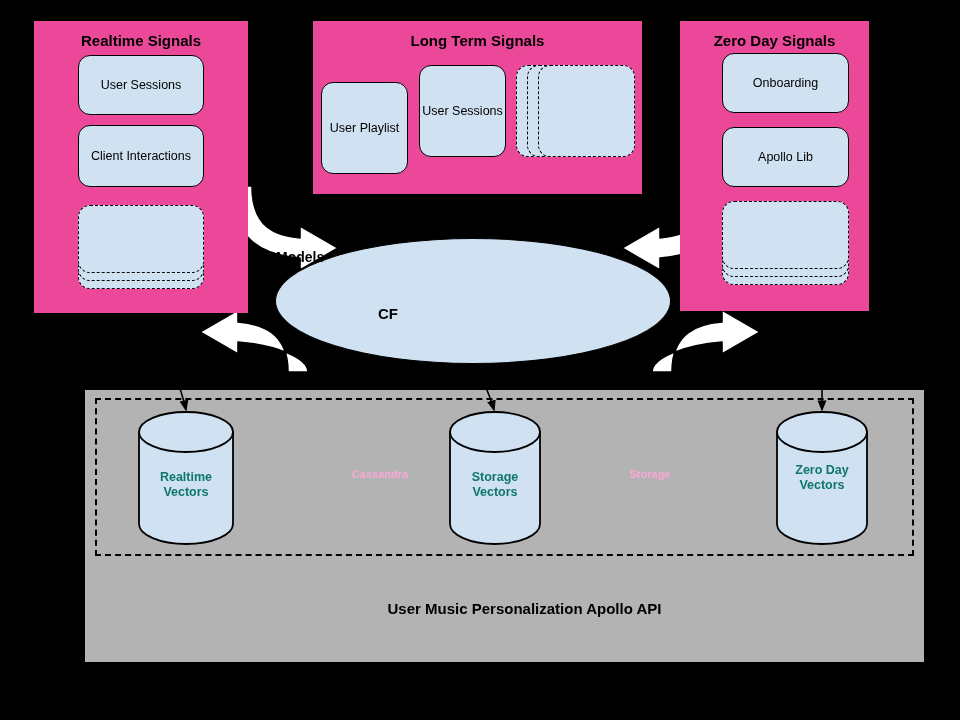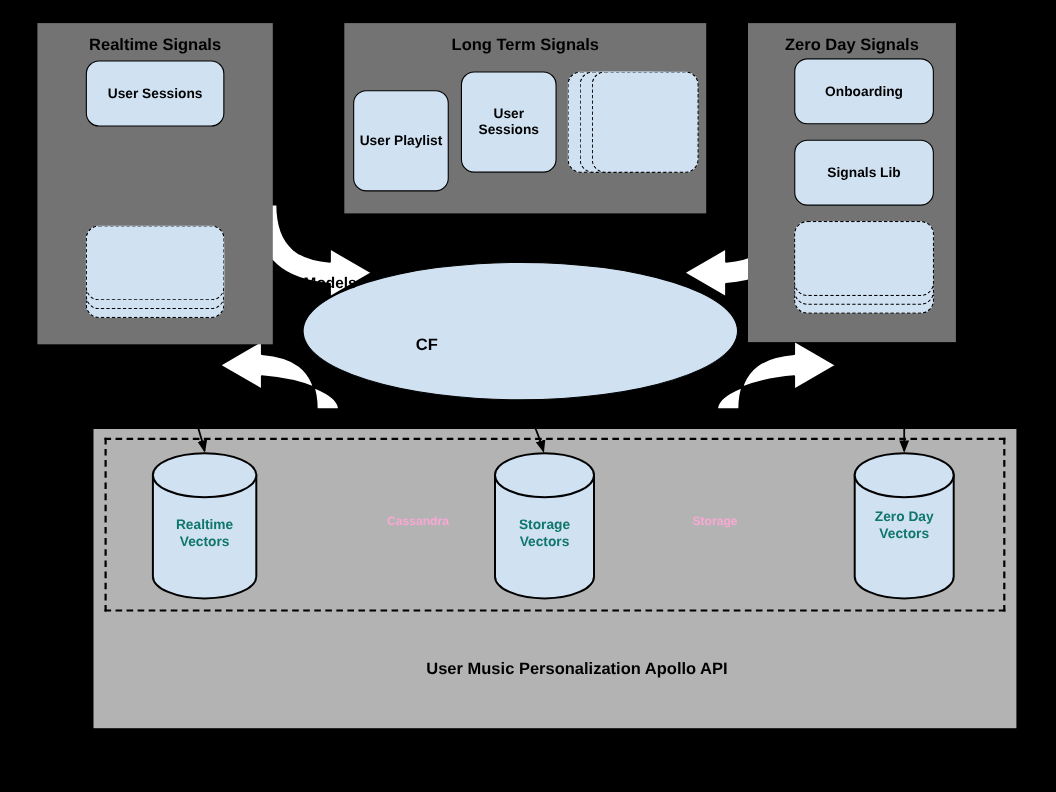--- a/index.html
+++ b/index.html
@@ -19,21 +19,21 @@
   #svg-layer {
     position: absolute;
     left: 0;
     top: 0;
     width: 960px;
     height: 720px;
   }
   
   .panel {
     position: absolute;
-    background: #737373;
+    background: #ec4899;
     box-sizing: border-box;
   }
   .panel-title {
     position: absolute;
     left: 0;
     right: 0;
     text-align: center;
     font-weight: bold;
     font-size: 15px;
     color: #000;
@@ -45,21 +45,20 @@
     background: #d0e1f2;
     border: 1px solid #000000;
     border-radius: 12px;
     display: flex;
     align-items: center;
     justify-content: center;
     text-align: center;
     font-size: 12.5px;
     line-height: 15px;
     color: #000;
-    font-weight: bold;
   }
   .node.dashed {
     border-style: dashed;
     border-width: 1px;
   }
   
   .ellipse {
     position: absolute;
     background: #d0e1f2;
     border: 1px solid #000000;
@@ -197,20 +196,23 @@
   <div class="ellipse" style="left:275px; top:238px; width:396px; height:126px;">
     <div class="ellipse-title" style="top:10px;">Models</div>
   </div>
   <div class="cube-label" style="left:378px; top:305px;">CF</div>
 
   <div class="panel" style="left:34px; top:21px; width:214px; height:292px;">
     <div class="panel-title" style="top:11px;">Realtime Signals</div>
     <div class="node" style="left:44px; top:34px; width:126px; height:60px;">
       <span>User Sessions</span>
     </div>
+    <div class="node" style="left:44px; top:104px; width:126px; height:62px;">
+      <span>Client Interactions</span>
+    </div>
     <div class="node dashed" style="left:44px; top:200px; width:126px; height:68px;">
       <span></span>
     </div>
     <div class="node dashed" style="left:44px; top:192px; width:126px; height:68px;">
       <span></span>
     </div>
     <div class="node dashed" style="left:44px; top:184px; width:126px; height:68px;">
       <span></span>
     </div>
   </div>
@@ -234,21 +236,21 @@
     </div>
   </div>
 
   <div class="panel" style="left:680px; top:21px; width:189px; height:290px;">
     <div class="panel-title" style="top:11px;">Zero Day Signals</div>
 
     <div class="node" style="left:42px; top:32px; width:127px; height:60px;">
       <span>Onboarding</span>
     </div>
     <div class="node" style="left:42px; top:106px; width:127px; height:60px;">
-      <span>Signals Lib</span>
+      <span>Apollo Lib</span>
     </div>
     <div class="node dashed" style="left:42px; top:196px; width:127px; height:68px;">
       <span></span>
     </div>
     <div class="node dashed" style="left:42px; top:188px; width:127px; height:68px;">
       <span></span>
     </div>
     <div class="node dashed" style="left:42px; top:180px; width:127px; height:68px;">
       <span></span>
     </div>

